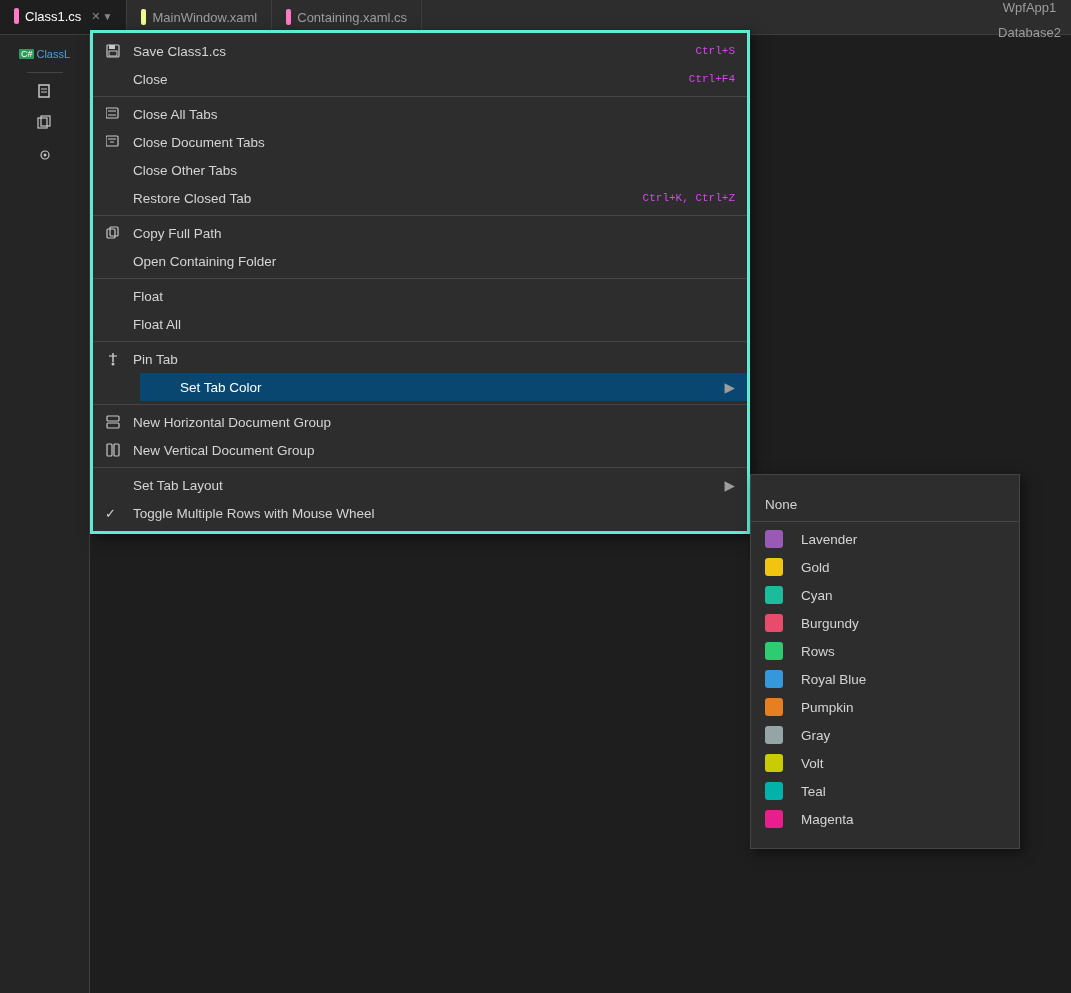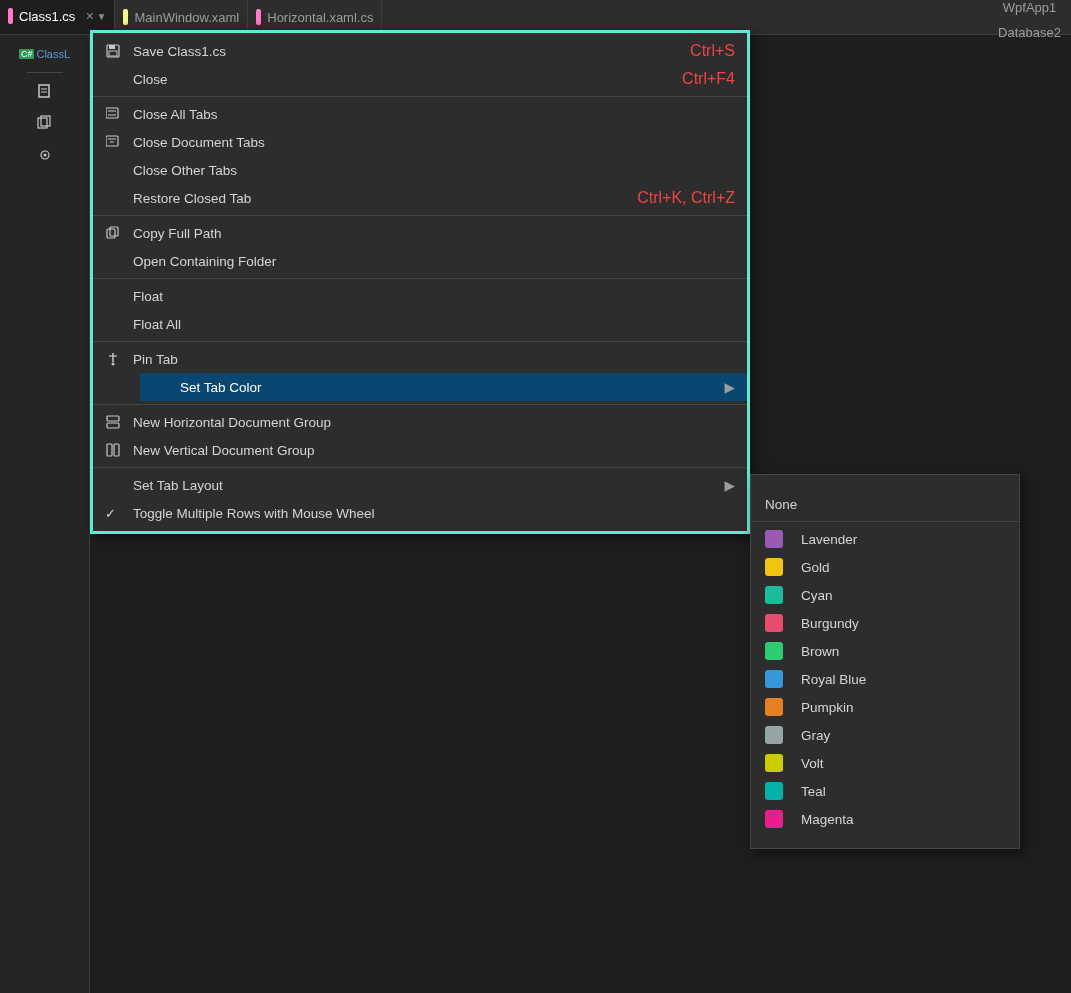--- a/index.html
+++ b/index.html
@@ -19,21 +19,21 @@
       display: flex;
       align-items: stretch;
       background: #2d2d2d;
       height: 35px;
       border-bottom: 1px solid #3e3e3e;
       position: relative;
     }
     .tab {
       display: flex;
       align-items: center;
-      padding: 0 8px;
+      padding: 0 14px;
       background: #2d2d2d;
       color: #9d9d9d;
       border-right: 1px solid #3e3e3e;
       font-size: 13px;
       gap: 6px;
       cursor: pointer;
       white-space: nowrap;
     }
     .tab.active {
       background: #1e1e1e;
@@ -119,22 +119,23 @@
       left: 10px;
       width: 20px;
       display: flex;
       align-items: center;
       justify-content: center;
       color: #c8c8c8;
       font-size: 13px;
     }
     .menu-item .shortcut {
       margin-left: auto;
-      color: #ef4444;
-      font-size: 16px;
+      color: #d946ef;
+      font-size: 11px;
+      font-family: Liberation Mono, monospace;
     }
     .menu-item .arrow {
       margin-left: auto;
       color: #9d9d9d;
     }
     .menu-item .check {
       position: absolute;
       left: 12px;
     }
     .menu-separator {
@@ -186,21 +187,21 @@
     <span class="close-btn">✕ <span style="font-size:10px;color:#888;">▼</span></span>
   </div>
 
   <div class="tab">
     <span style="width:5px;height:16px;background:#f1fa8c;border-radius:2px;display:inline-block;"></span>
     <span>MainWindow.xaml</span>
   </div>
 
   <div class="tab">
     <span style="width:5px;height:16px;background:#ff79c6;border-radius:2px;display:inline-block;"></span>
-    <span>Horizontal.xaml.cs</span>
+    <span>Containing.xaml.cs</span>
   </div>
   <div class="tab-right">
     <span style="cursor:pointer;">WpfApp1</span>
     <span style="cursor:pointer;">Database2</span>
   </div>
 </div>
 
 <div class="sidebar-strip">
   <div class="sidebar-icon">
     <span style="color:#569cd6;font-size:11px;display:flex;align-items:center;gap:2px;">
@@ -385,21 +386,21 @@
     <span>Cyan</span>
   </div>
 
   <div class="menu-item">
     <span class="color-swatch" style="background:#e74c6d;"></span>
     <span>Burgundy</span>
   </div>
 
   <div class="menu-item">
     <span class="color-swatch" style="background:#2ecc71;"></span>
-    <span>Brown</span>
+    <span>Rows</span>
   </div>
 
 
   <div class="menu-item">
     <span class="color-swatch" style="background:#3498db;"></span>
     <span>Royal Blue</span>
   </div>
 
   <div class="menu-item">
     <span class="color-swatch" style="background:#e67e22;"></span>

